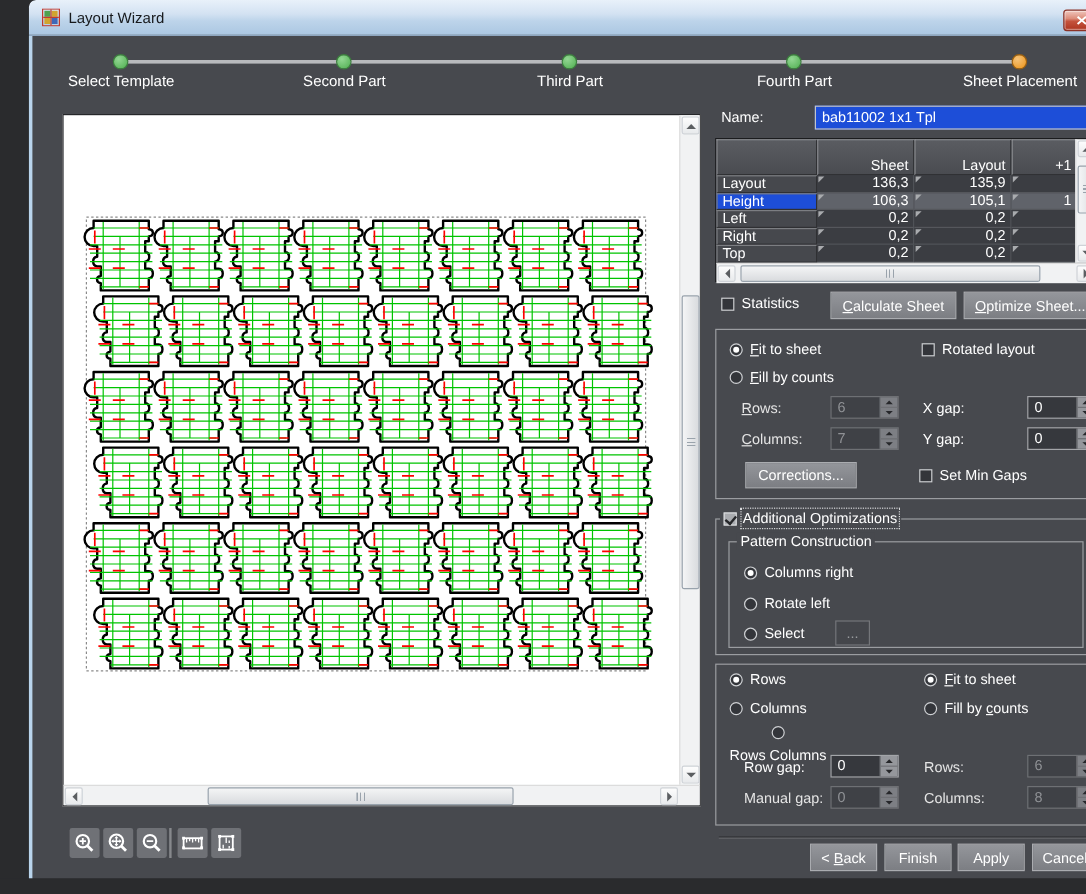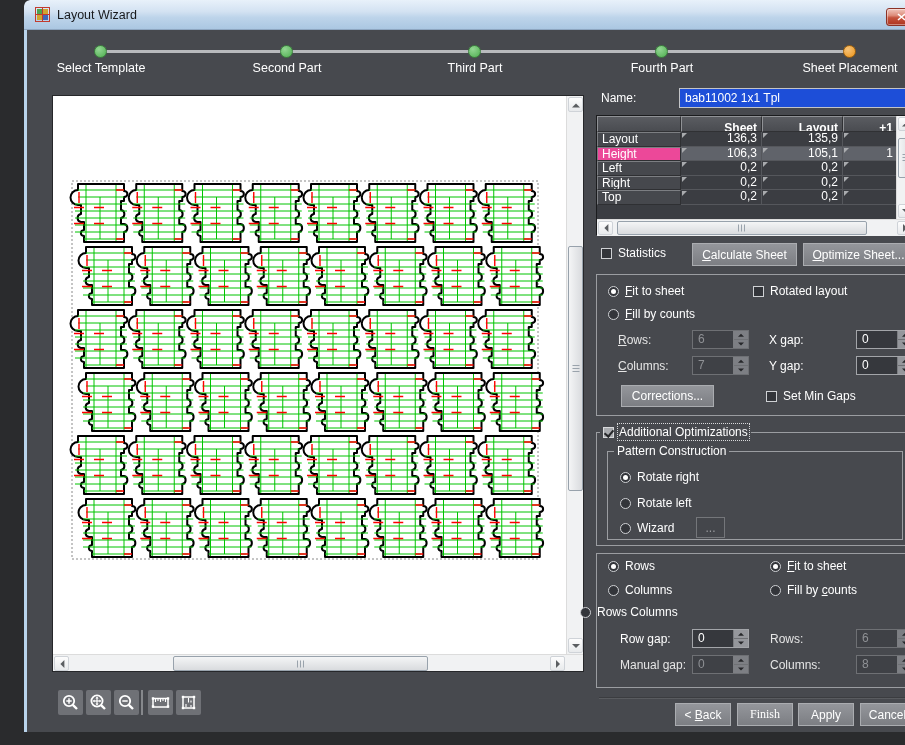--- a/index.html
+++ b/index.html
@@ -83,31 +83,31 @@
   .spinner.disabled{border-color:#6e7074;background:#3f4146;}
   .spinner.disabled .val{color:#8f9195;}
   .spinner.disabled .sbtn{background:#7d7f84;}
 
   .groupbox{position:absolute;border:1px solid #9b9da1;}
   .gb-cap{position:absolute;background:#47494e;padding:0 3px;display:flex;align-items:center;gap:5px;}
 
   
   .grid{position:absolute;left:572px;top:115px;width:318px;height:120px;background:#3b3d42;border:1px solid #1b1c1e;}
   .g-head,.g-row{display:flex;}
-  .g-hc{height:16px;line-height:15px;padding:4px 4px;background:linear-gradient(#5a5c61,#4a4c51);
-    border:1px solid;border-color:#909296 #303134 #303134 #909296;overflow:hidden;font-weight:bold;}
+  .g-hc{height:16px;line-height:15px;padding:14px 4px;background:linear-gradient(#5a5c61,#4a4c51);
+    border:1px solid;border-color:#909296 #303134 #303134 #909296;overflow:hidden;}
   .g-hc.num{text-align:right;}
   .g-lc{height:14.5px;line-height:13px;padding:0 4px;background:#46484d;
     border:1px solid;border-color:#7c7e82 #2f3033 #2f3033 #7c7e82;overflow:hidden;}
   .g-vc{height:14.5px;line-height:13px;padding:0 4px;background:#3b3d42;text-align:right;position:relative;
     border-right:1px solid #55575c;border-bottom:1px solid #55575c;overflow:hidden;}
   .g-vc::before{content:'';position:absolute;left:1px;top:1px;width:0;height:0;
     border-top:5px solid #a9abae;border-right:5px solid transparent;}
   .g-row.sel .g-vc{background:#60636a;}
-  .g-row.sel .g-lc{background:#ec4899;}
+  .g-row.sel .g-lc{background:#1d4ed8;}
 
   .separator{position:absolute;left:575px;top:697px;width:315px;height:2px;
     background:linear-gradient(#2c2d30,#696b6f);}
   .resize-grip{position:absolute;left:877px;top:726px;width:15px;height:15px;
     background-image:radial-gradient(#9a9ca0 1px,transparent 1.3px);background-size:4px 4px;
     clip-path:polygon(100% 0,100% 100%,0 100%);}
 </style>
 </head>
 <body>
 
@@ -358,21 +358,21 @@
     </div>
   <div class="btn" style="left:779px;top:243px;width:111px;height:23px;">
       <span><u>O</u>ptimize Sheet...</span>
     </div>
 
   <div class="groupbox" style="left:572px;top:274px;width:318px;height:142px;"></div>
   <div class="ctl" style="left:584px;top:284px;">
     <span class="radio on"></span>
     <span><u>F</u>it to sheet</span>
   </div>
-  <div class="ctl" style="left:729px;top:284px;">
+  <div class="ctl" style="left:744px;top:284px;">
     <span class="checkbox"></span>
     <span>Rotated layout</span>
   </div>
   <div class="ctl" style="left:584px;top:307px;">
     <span class="radio"></span>
     <span><u>F</u>ill by counts</span>
   </div>
   <div class="ctl dis" style="left:594px;top:333px;">
       <span><u>R</u>ows:</span>
     </div>
@@ -425,29 +425,29 @@
   <div class="gb-cap" style="left:576px;top:425px;">
     <span class="checkbox on"></span>
     <span class="dotted">Additional Optimizations</span>
   </div>
   <div class="groupbox" style="left:583px;top:451px;width:296px;height:89px;"></div>
   <div class="gb-cap" style="left:590px;top:444px;">
       <span>Pattern Construction</span>
     </div>
   <div class="ctl" style="left:596px;top:470px;">
     <span class="radio on"></span>
-    <span>Rotate right</span>
+    <span>Columns right</span>
   </div>
   <div class="ctl" style="left:596px;top:496px;">
     <span class="radio"></span>
     <span>Rotate left</span>
   </div>
   <div class="ctl" style="left:596px;top:521px;">
     <span class="radio"></span>
-    <span>Wizard</span>
+    <span>Select</span>
   </div>
   <div class="btn disabled" style="left:672px;top:517px;width:29px;height:21px;">
       <span>...</span>
     </div>
 
   <div class="groupbox" style="left:572px;top:553px;width:318px;height:135px;"></div>
   <div class="ctl" style="left:584px;top:559px;">
     <span class="radio on"></span>
     <span>Rows</span>
   </div>
@@ -456,21 +456,21 @@
     <span><u>F</u>it to sheet</span>
   </div>
   <div class="ctl" style="left:584px;top:583px;">
     <span class="radio"></span>
     <span>Columns</span>
   </div>
   <div class="ctl" style="left:746px;top:583px;">
     <span class="radio"></span>
     <span>Fill by <u>c</u>ounts</span>
   </div>
-  <div class="ctl" style="left:556px;top:605px;">
+  <div class="ctl" style="left:584px;top:605px;flex-direction:column;">
     <span class="radio"></span>
     <span>Rows <u> </u>Columns</span>
   </div>
   <div class="ctl" style="left:596px;top:632px;">
       <span>Row gap:</span>
     </div>
   <div class="spinner" style="left:668px;top:629px;">
     <span class="val">0</span>
     <span class="btns">
         <span class="sbtn up"></span>
@@ -505,21 +505,21 @@
     <span class="btns">
         <span class="sbtn up"></span>
         <span class="sbtn dn"></span>
       </span>
   </div>
 
   <div class="separator"></div>
   <div class="btn" style="left:651px;top:703px;width:56px;height:23px;">
       <span>&lt; <u>B</u>ack</span>
     </div>
-  <div class="btn" style="left:713px;top:703px;width:56px;height:23px;font-family:Liberation Serif, serif;">
+  <div class="btn" style="left:713px;top:703px;width:56px;height:23px;">
       <span>Finish</span>
     </div>
   <div class="btn" style="left:774px;top:703px;width:56px;height:23px;">
       <span>Apply</span>
     </div>
   <div class="btn" style="left:836px;top:703px;width:55px;height:23px;">
       <span>Cancel</span>
     </div>
   <div class="resize-grip"></div>
 

